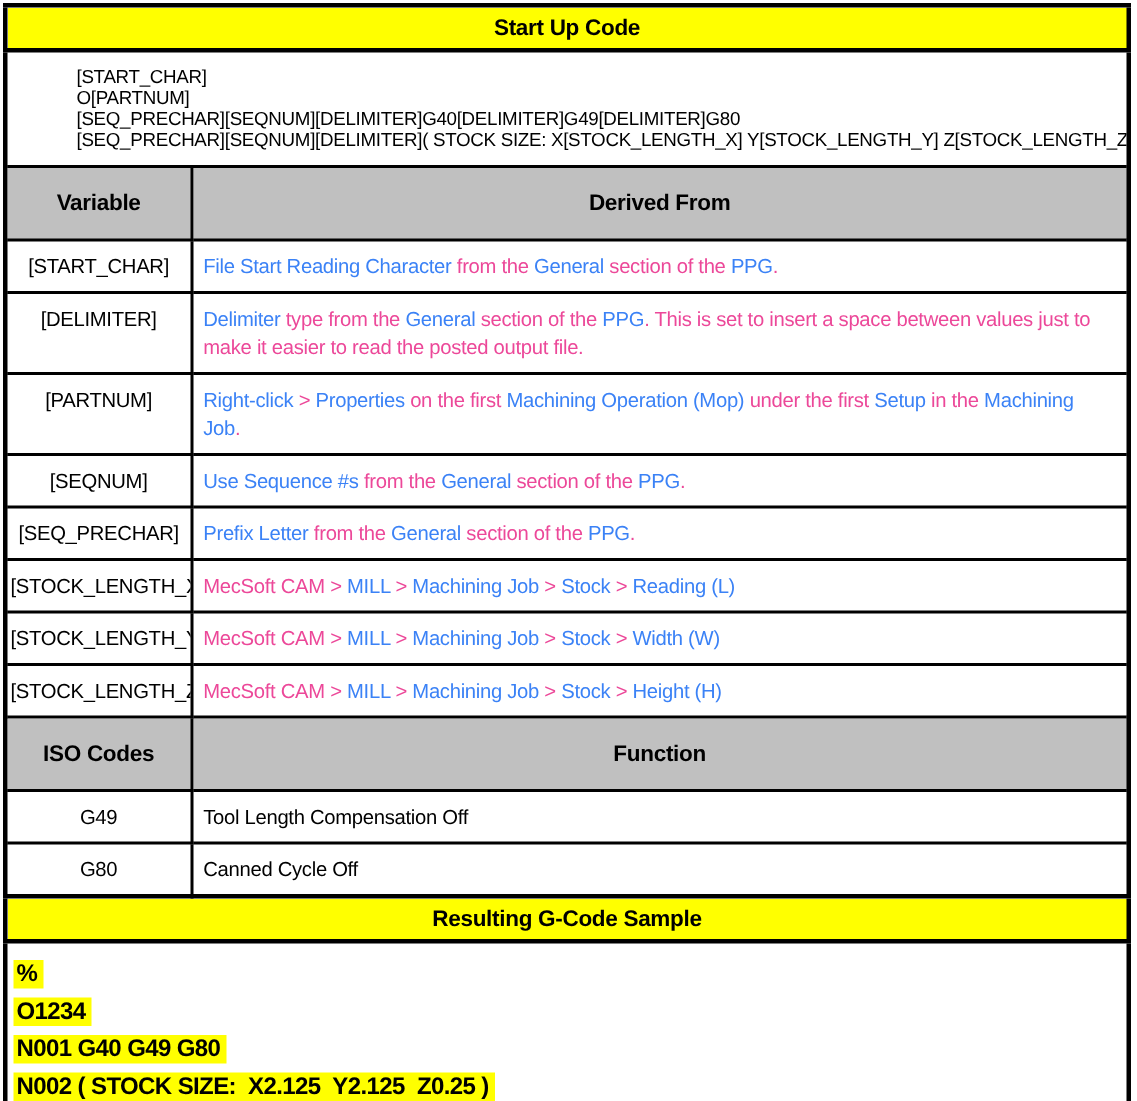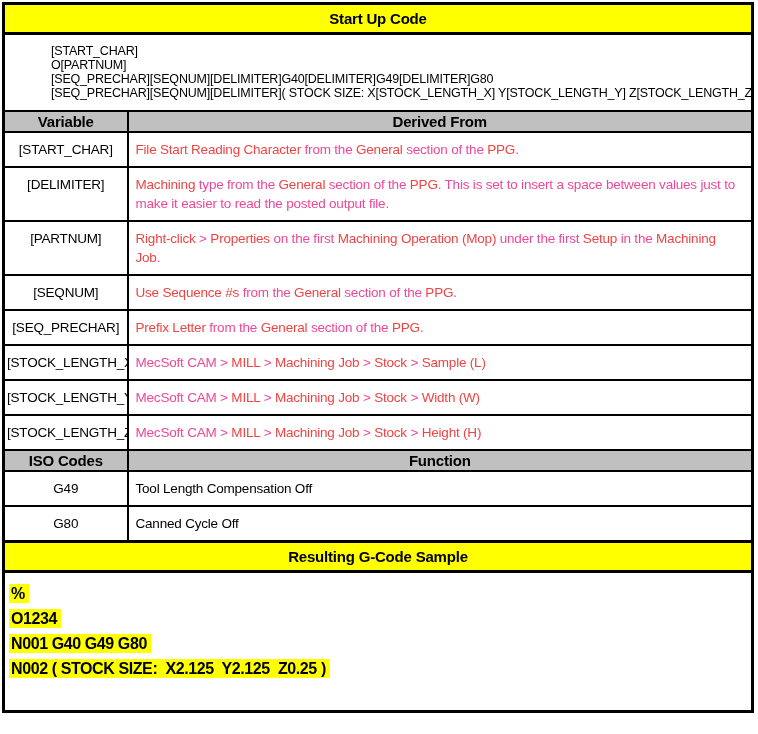--- a/index.html
+++ b/index.html
@@ -28,21 +28,21 @@
     text-align: center;
     padding: 5px 2px;
     border-top: 3px solid #000;
     border-bottom: 3px solid #000;
   }
   tr.hdr-gray td {
     background: #C0C0C0;
     font-weight: bold;
     font-size: 15px;
     text-align: center;
-    padding: 1px 2px;
+    padding: 15px 2px;
   }
   td.code-block {
     padding: 9px 6px 10px 46px;
     font-size: 12.5px;
     line-height: 14px;
     vertical-align: top;
   }
   .code-line { white-space: pre; }
 
   td.var-cell {
@@ -51,21 +51,21 @@
     padding: 7px 2px;
     font-size: 13.5px;
     line-height: 19px;
   }
   td.derived-cell {
     vertical-align: top;
     padding: 7px 8px 7px 7px;
     font-size: 13.5px;
     line-height: 19px;
   }
-  .seg-blue { color: #ef4444; }
+  .seg-blue { color: #3b82f6; }
   .seg-black { color: #ec4899; }
 
   td.gcode-block {
     vertical-align: top;
     padding: 8px 4px;
   }
   .gcode-line {
     font-size: 16px;
     line-height: 25px;
     font-weight: bold;
@@ -99,37 +99,37 @@
       <td>Derived From</td>
     </tr>
   </tbody>
   <tbody id="var-rows">
       <tr>
         <td class="var-cell">[START_CHAR]</td>
         <td class="derived-cell"><span class="seg-blue">File Start Reading Character</span><span class="seg-black"> from the </span><span class="seg-blue">General</span><span class="seg-black"> section of the </span><span class="seg-blue">PPG</span><span class="seg-black">.</span></td>
       </tr>
       <tr>
         <td class="var-cell">[DELIMITER]</td>
-        <td class="derived-cell"><span class="seg-blue">Machining</span><span class="seg-black"> type from the </span><span class="seg-blue">General</span><span class="seg-black"> section of the </span><span class="seg-blue">PPG</span><span class="seg-black">.  This is set to insert a space between values just to make it easier to read the posted output file.</span></td>
+        <td class="derived-cell"><span class="seg-blue">Delimiter</span><span class="seg-black"> type from the </span><span class="seg-blue">General</span><span class="seg-black"> section of the </span><span class="seg-blue">PPG</span><span class="seg-black">.  This is set to insert a space between values just to make it easier to read the posted output file.</span></td>
       </tr>
       <tr>
         <td class="var-cell">[PARTNUM]</td>
         <td class="derived-cell"><span class="seg-blue">Right-click</span><span class="seg-black"> &gt; </span><span class="seg-blue">Properties</span><span class="seg-black"> on the first </span><span class="seg-blue">Machining Operation (Mop)</span><span class="seg-black"> under the first </span><span class="seg-blue">Setup</span><span class="seg-black"> in the </span><span class="seg-blue">Machining Job</span><span class="seg-black">.</span></td>
       </tr>
       <tr>
         <td class="var-cell">[SEQNUM]</td>
         <td class="derived-cell"><span class="seg-blue">Use Sequence #s</span><span class="seg-black"> from the </span><span class="seg-blue">General</span><span class="seg-black"> section of the </span><span class="seg-blue">PPG</span><span class="seg-black">.</span></td>
       </tr>
       <tr>
         <td class="var-cell">[SEQ_PRECHAR]</td>
         <td class="derived-cell"><span class="seg-blue">Prefix Letter</span><span class="seg-black"> from the </span><span class="seg-blue">General</span><span class="seg-black"> section of the </span><span class="seg-blue">PPG</span><span class="seg-black">.</span></td>
       </tr>
       <tr>
         <td class="var-cell">[STOCK_LENGTH_X]</td>
-        <td class="derived-cell"><span class="seg-black">MecSoft CAM &gt; </span><span class="seg-blue">MILL</span><span class="seg-black"> &gt; </span><span class="seg-blue">Machining Job</span><span class="seg-black"> &gt; </span><span class="seg-blue">Stock</span><span class="seg-black"> &gt; </span><span class="seg-blue">Sample (L)</span></td>
+        <td class="derived-cell"><span class="seg-black">MecSoft CAM &gt; </span><span class="seg-blue">MILL</span><span class="seg-black"> &gt; </span><span class="seg-blue">Machining Job</span><span class="seg-black"> &gt; </span><span class="seg-blue">Stock</span><span class="seg-black"> &gt; </span><span class="seg-blue">Reading (L)</span></td>
       </tr>
       <tr>
         <td class="var-cell">[STOCK_LENGTH_Y]</td>
         <td class="derived-cell"><span class="seg-black">MecSoft CAM &gt; </span><span class="seg-blue">MILL</span><span class="seg-black"> &gt; </span><span class="seg-blue">Machining Job</span><span class="seg-black"> &gt; </span><span class="seg-blue">Stock</span><span class="seg-black"> &gt; </span><span class="seg-blue">Width (W)</span></td>
       </tr>
       <tr>
         <td class="var-cell">[STOCK_LENGTH_Z]</td>
         <td class="derived-cell"><span class="seg-black">MecSoft CAM &gt; </span><span class="seg-blue">MILL</span><span class="seg-black"> &gt; </span><span class="seg-blue">Machining Job</span><span class="seg-black"> &gt; </span><span class="seg-blue">Stock</span><span class="seg-black"> &gt; </span><span class="seg-blue">Height (H)</span></td>
       </tr>
     </tbody>

